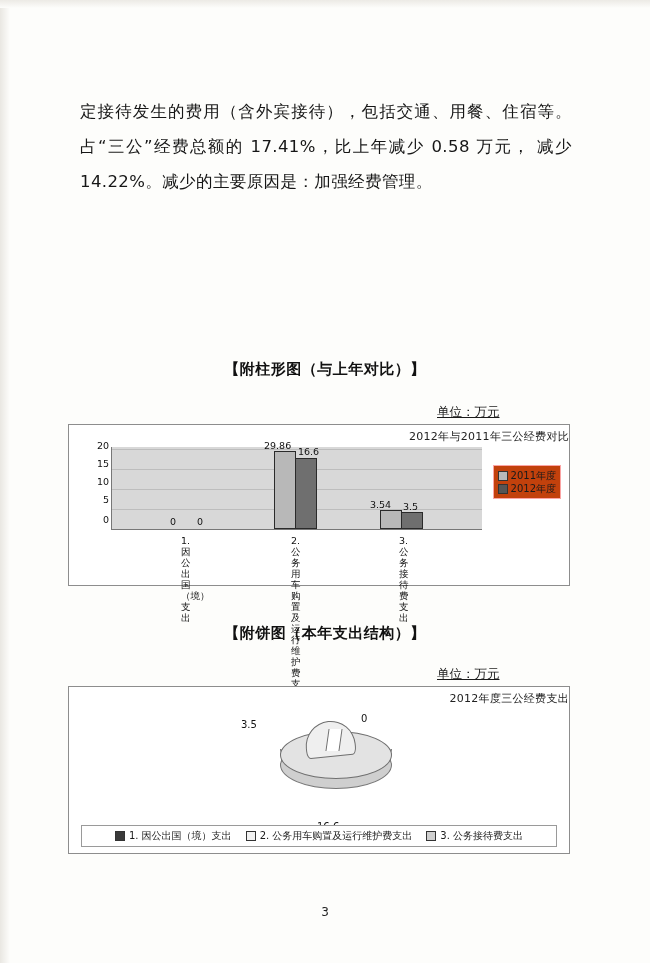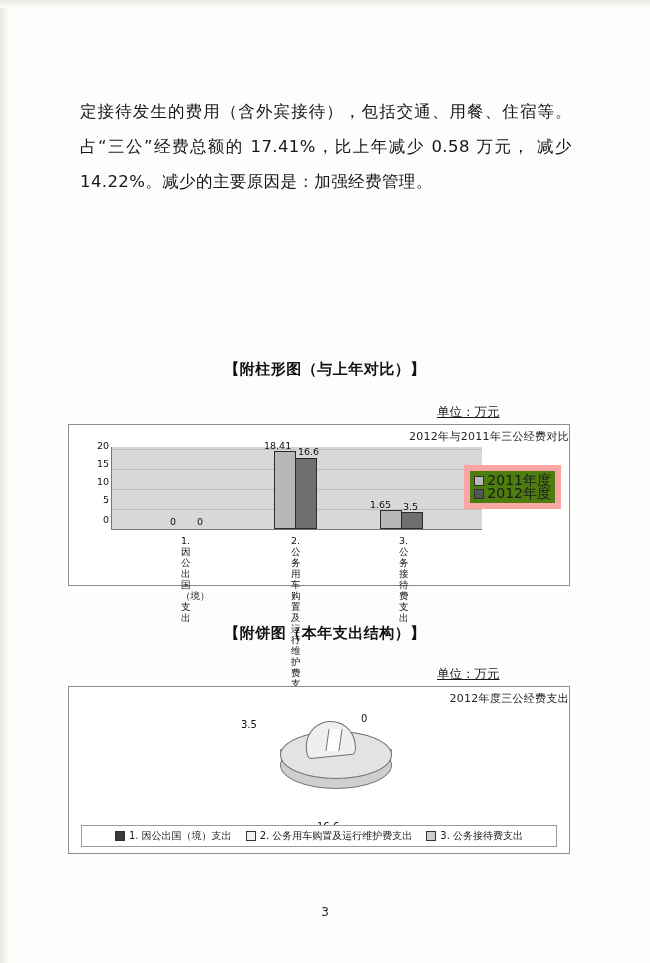--- a/index.html
+++ b/index.html
@@ -145,24 +145,24 @@
     color: #111;
     width: 14px;
     line-height: 11px;
     text-align: left;
     word-break: break-all;
   }
   .legend {
     position: absolute;
     right: 8px;
     top: 40px;
-    border: 6px solid #fca5a5;
-    background: #4d7c0f;
+    border: 1px solid #fca5a5;
+    background: #c2410c;
     padding: 3px 4px;
-    font-size: 14px;
+    font-size: 10px;
     line-height: 13px;
   }
   .legend-row {
     display: flex;
     align-items: center;
     gap: 3px;
     white-space: nowrap;
   }
   .swatch {
     width: 8px;
@@ -307,26 +307,26 @@
       <div class="gridline" style="top:2px"></div>
       <div class="gridline" style="top:22px"></div>
       <div class="gridline" style="top:42px"></div>
       <div class="gridline" style="top:62px"></div>
 
       <div class="bar-value" style="left:58px; bottom:2px;">0</div>
       <div class="bar-value" style="left:85px; bottom:2px;">0</div>
 
       <div class="bar y2011" style="left:162px; width:20px; height:76px;"></div>
       <div class="bar y2012" style="left:183px; width:20px; height:69px;"></div>
-      <div class="bar-value" style="left:152px; bottom:78px;">18.41</div>
+      <div class="bar-value" style="left:152px; bottom:78px;">29.86</div>
       <div class="bar-value" style="left:186px; bottom:72px;">16.6</div>
 
       <div class="bar y2011" style="left:268px; width:20px; height:17px;"></div>
       <div class="bar y2012" style="left:289px; width:20px; height:15px;"></div>
-      <div class="bar-value" style="left:258px; bottom:19px;">1.65</div>
+      <div class="bar-value" style="left:258px; bottom:19px;">3.54</div>
       <div class="bar-value" style="left:291px; bottom:17px;">3.5</div>
     </div>
 
     <div class="cat-label" style="left:112px; top:110px;">1. 因公出国（境）支出</div>
     <div class="cat-label" style="left:222px; top:110px;">2. 公务用车购置及运行维护费支出</div>
     <div class="cat-label" style="left:330px; top:110px;">3. 公务接待费支出</div>
 
     <div class="legend">
       <div class="legend-row">
         <span class="swatch y2011"></span>

